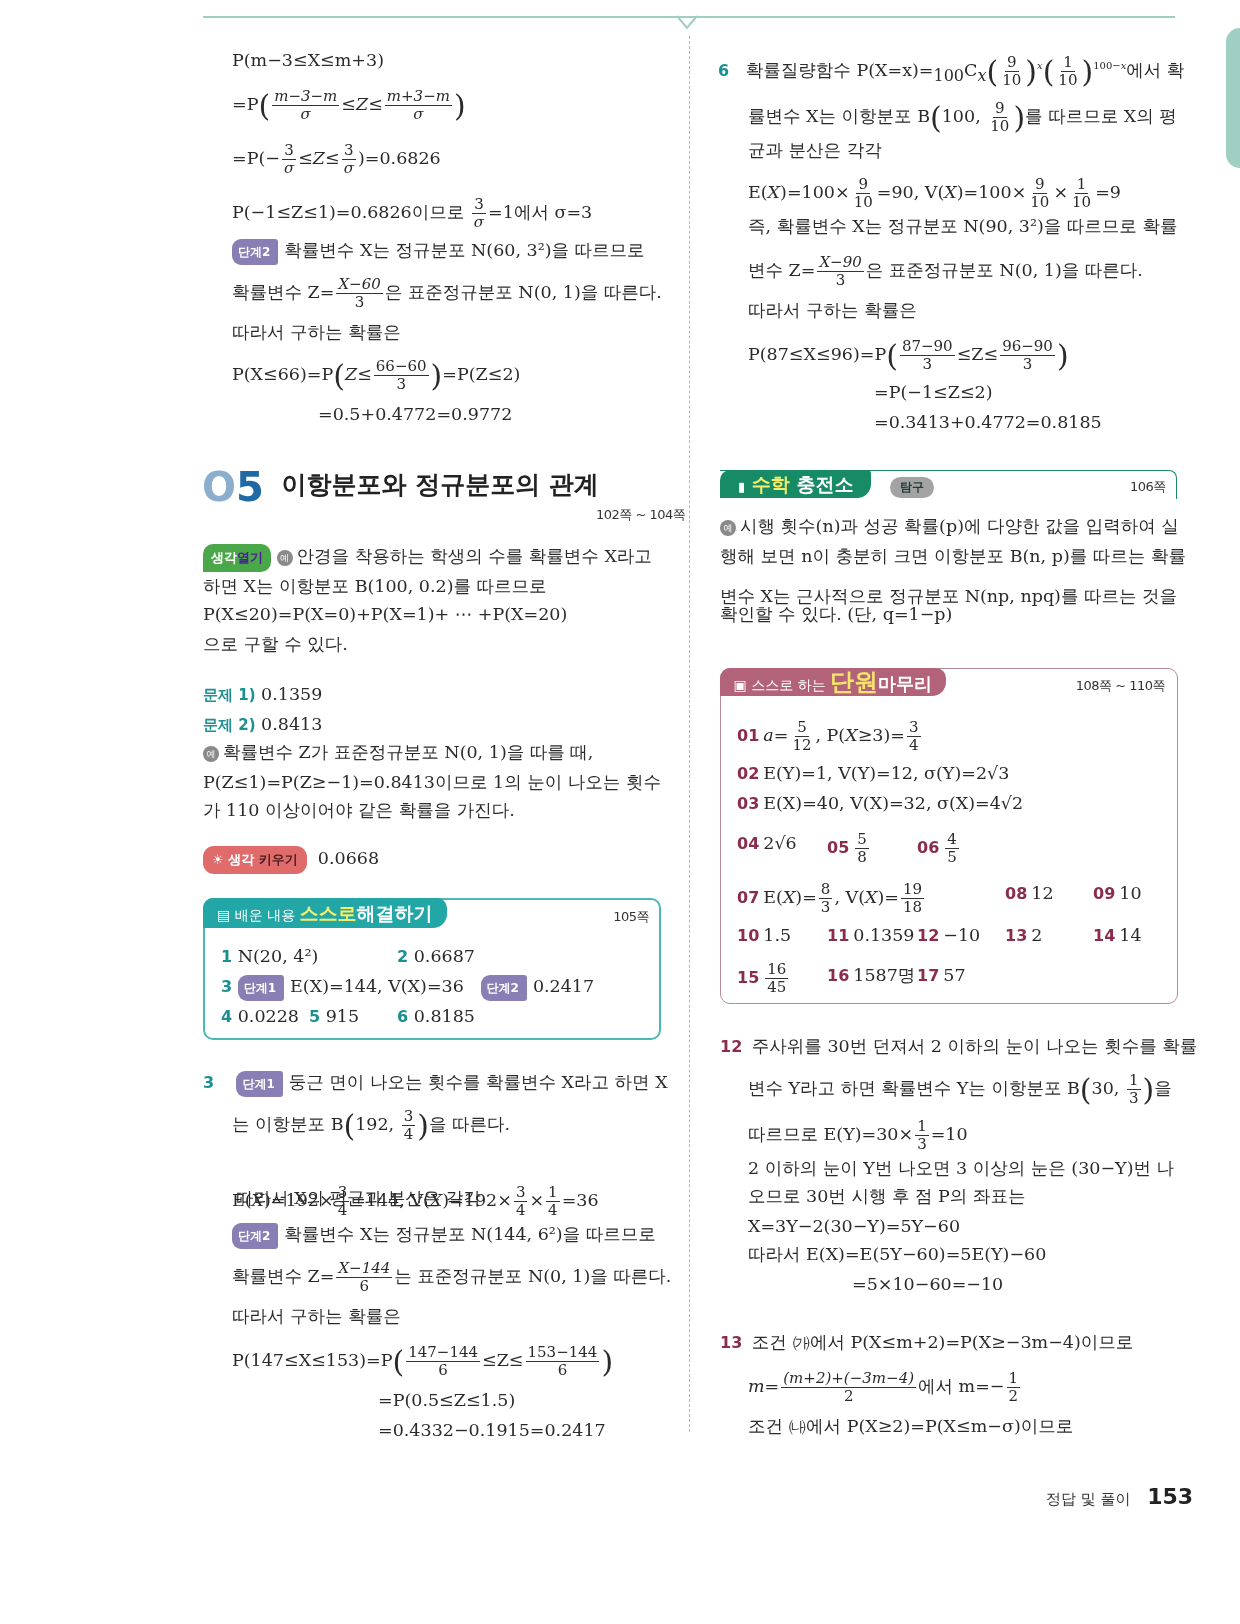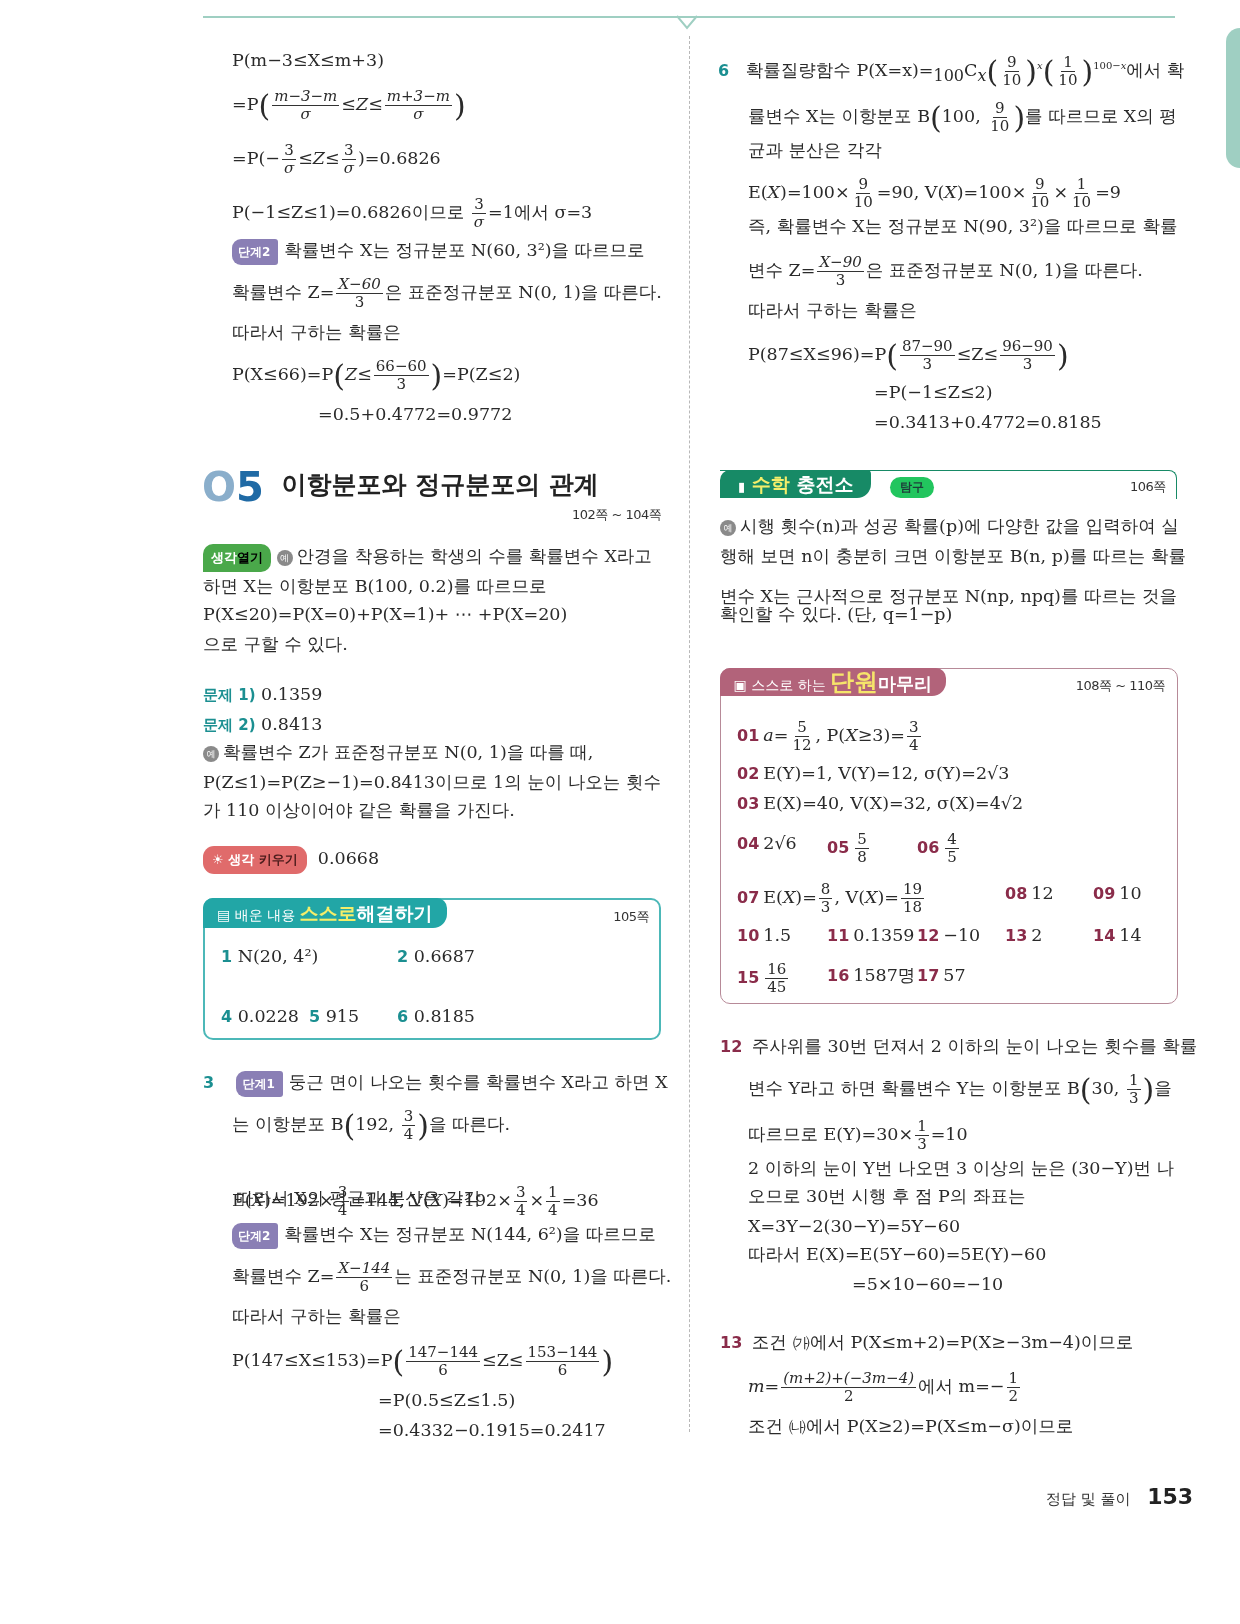--- a/index.html
+++ b/index.html
@@ -21,34 +21,34 @@
   .qnum{font-family:"DejaVu Sans","Liberation Sans",sans-serif;font-weight:bold;color:#1b8f91;font-size:16px;}
   .rnum{font-family:"DejaVu Sans","Liberation Sans",sans-serif;font-weight:bold;color:#8a2c4a;font-size:16px;margin-right:4px;}
   .circle-ex{display:inline-block;width:16px;height:16px;border-radius:50%;background:#8a8a8a;color:#fff;font-size:9px;
     text-align:center;line-height:16px;font-family:"DejaVu Sans",sans-serif;vertical-align:middle;margin-right:4px;}
   .sec-num{font-family:"DejaVu Sans","Liberation Sans",sans-serif;font-weight:bold;font-size:40px;color:#1f6aa5;}
   .sec-num .o{color:#8aaecb;}
   .sec-title{font-family:"DejaVu Sans","Liberation Sans",sans-serif;font-weight:bold;font-size:25px;color:#222;}
   .pages{font-family:"DejaVu Sans","Liberation Sans",sans-serif;font-size:13px;color:#333;letter-spacing:-0.5px;}
   .tag-open{display:inline-block;background:#4aa84a;color:#fff;font-family:"DejaVu Sans",sans-serif;font-weight:bold;font-size:13px;
     padding:2px 8px;border-radius:10px 10px 10px 0;}
-  .tag-open .y{color:#000000;}
+  .tag-open .y{color:#4c1d95;}
   .tag-grow{display:inline-block;background:#e06b6b;color:#fff;font-family:"DejaVu Sans",sans-serif;font-weight:bold;font-size:13px;
     padding:2px 9px;border-radius:11px;}
   .tag-grow .dk{color:#4a1b1b;}
   .prob-label{font-family:"DejaVu Sans",sans-serif;font-weight:bold;color:#1b8f91;font-size:15px;}
   .box-teal{position:absolute;border:2px solid #4cb8b8;border-radius:10px;}
   .box-teal .hdr{position:absolute;left:-2px;top:-2px;height:30px;background:#22a6a6;border-radius:10px 10px 14px 0;
     color:#fff;font-family:"DejaVu Sans",sans-serif;font-size:14px;padding:0 14px;line-height:30px;white-space:nowrap;}
   .box-teal .hdr .big{font-size:19px;font-weight:bold;}
   .box-teal .hdr .ylw{color:#f4ee6a;}
   .box-green-hdr{position:absolute;height:28px;background:#178a66;border-radius:10px 4px 14px 0;color:#fff;
     font-family:"DejaVu Sans",sans-serif;font-weight:bold;font-size:19px;line-height:28px;padding:0 18px;white-space:nowrap;}
   .box-green-hdr .ylw{color:#f4ee6a;}
-  .tag-tamgu{display:inline-block;background:#22c55e;color:#1e3e3a;font-family:"DejaVu Sans",sans-serif;font-weight:bold;font-size:12px;
+  .tag-tamgu{display:inline-block;background:#a3a3a3;color:#1e3e3a;font-family:"DejaVu Sans",sans-serif;font-weight:bold;font-size:12px;
     padding:2px 10px;border-radius:11px;}
   .box-rose{position:absolute;border:1.5px solid #b78a98;border-radius:10px;}
   .box-rose .hdr{position:absolute;left:-1.5px;top:-1.5px;height:28px;background:#b2637a;border-radius:10px 10px 14px 0;
     color:#fff;font-family:"DejaVu Sans",sans-serif;font-size:14px;padding:0 14px;line-height:28px;white-space:nowrap;}
   .box-rose .hdr .big{font-size:18px;font-weight:bold;}
   .box-rose .hdr .ylw{color:#f6e56a;font-size:24px;font-weight:bold;}
   .footer-lbl{font-family:"DejaVu Sans",sans-serif;font-size:15px;color:#333;}
   .footer-pg{font-family:"DejaVu Sans",sans-serif;font-size:22px;font-weight:bold;color:#222;}
   sup{font-size:10px;}
   sub{font-size:16px;}
@@ -104,21 +104,21 @@
         <span class="n">66−60</span>
         <span class="d">3</span>
       </span><span class="paren">)</span><span>=P(Z≤2)</span>
   </div>
   <div class="line" style="left:318px;top:402px;">=0.5+0.4772=0.9772</div>
 
   <div class="abs" style="left:202px;top:464px;">
     <span class="sec-num"><span class="o">O</span>5</span>
     <span class="sec-title" style="margin-left:12px;vertical-align:8px;">이항분포와 정규분포의 관계</span>
   </div>
-  <div class="abs pages" style="left:572px;top:506px;text-align:center;">102쪽 ~ 104쪽</div>
+  <div class="abs pages" style="left:596px;top:506px;text-align:center;">102쪽 ~ 104쪽</div>
 
   <div class="line" style="left:203px;top:544px;">
     <span class="tag-open"><span>생각</span><span class="y">열기</span></span>
     <span class="circle-ex">예</span><span>안경을 착용하는 학생의 수를 확률변수 X라고</span>
   </div>
   <div class="line" style="left:203px;top:574px;">하면 X는 이항분포 B(100, 0.2)를 따르므로</div>
   <div class="line" style="left:203px;top:602px;">P(X≤20)=P(X=0)+P(X=1)+ ⋯ +P(X=20)</div>
   <div class="line" style="left:203px;top:632px;">으로 구할 수 있다.</div>
 
   <div class="line" style="left:203px;top:682px;">
@@ -141,20 +141,24 @@
   <div class="box-teal" style="left:203px;top:898px;width:454px;height:138px;">
     <div class="hdr">
       <span>▤</span> <span>배운 내용</span> <span class="big ylw">스스로</span><span class="big">해결하기</span>
     </div>
     <div class="abs pages" style="right:10px;top:8px;">105쪽</div>
     <div class="line" style="left:16px;top:44px;">
       <span class="qnum">1</span> <span>N(20, 4²)</span>
     </div>
     <div class="line" style="left:192px;top:44px;">
       <span class="qnum">2</span> <span>0.6687</span>
+    </div>
+    <div class="line" style="left:16px;top:74px;">
+      <span class="qnum">3</span> <span class="step">단계1</span><span>E(X)=144, V(X)=36</span>
+      &nbsp;&nbsp;<span class="step">단계2</span><span>0.2417</span>
     </div>
     <div class="line" style="left:16px;top:104px;">
       <span class="qnum">4</span> <span>0.0228</span>
     </div>
     <div class="line" style="left:104px;top:104px;">
       <span class="qnum">5</span> <span>915</span>
     </div>
     <div class="line" style="left:192px;top:104px;">
       <span class="qnum">6</span> <span>0.8185</span>
     </div>

